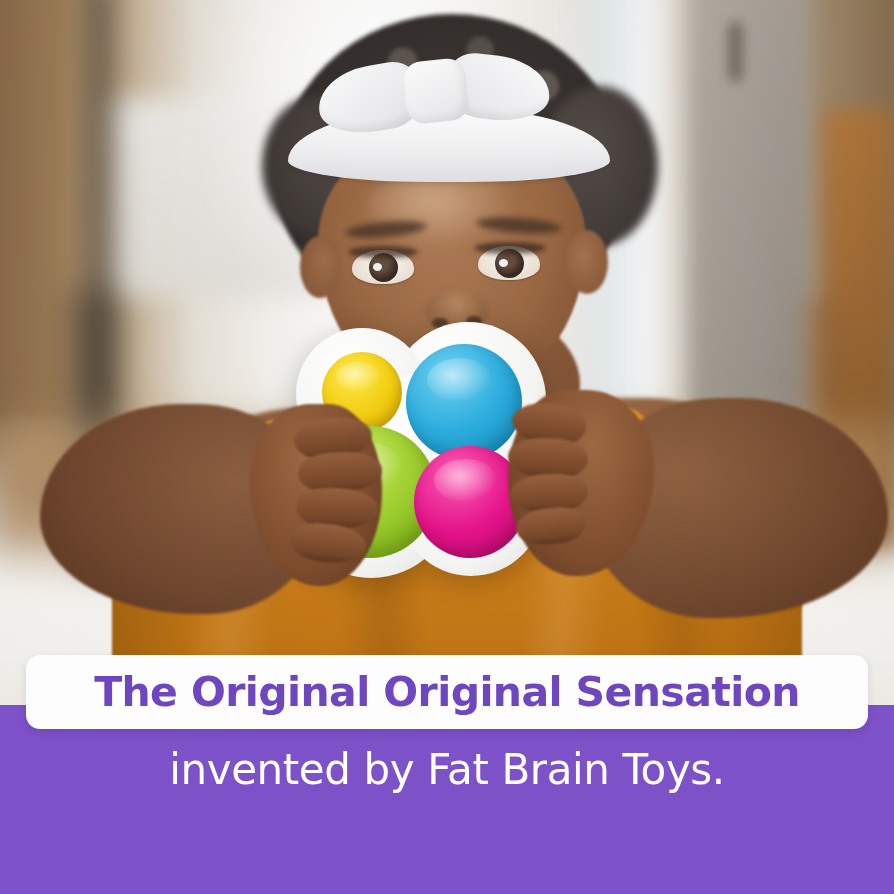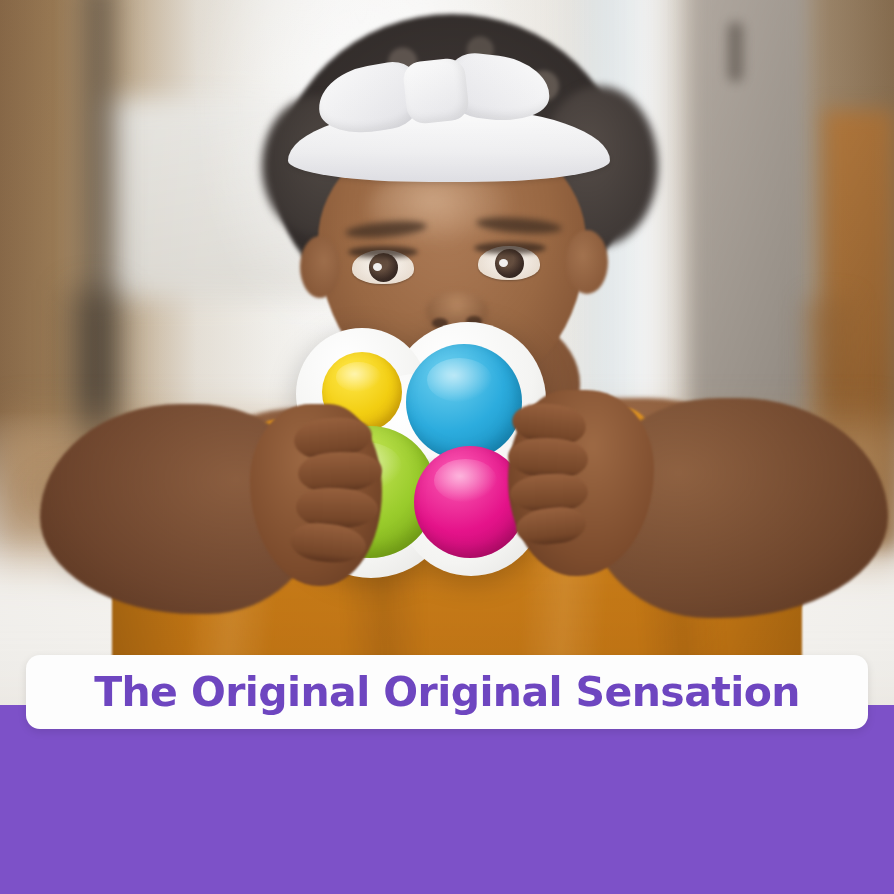--- a/index.html
+++ b/index.html
@@ -673,19 +673,20 @@
       <div class="fr fr3"></div>
       <div class="fr fr4"></div>
     </div>
 
     <div class="photo-grade"></div>
   </div>
 
   <div class="purple-band"></div>
 
   <div class="sub-wrap">
+    <div class="subtitle-line">invented by Fat Brain Toys.</div>
   </div>
 
   <div class="headline-card">
     <div class="headline">The Original Original Sensation</div>
   </div>
 
 </div>
 
 </body></html>

